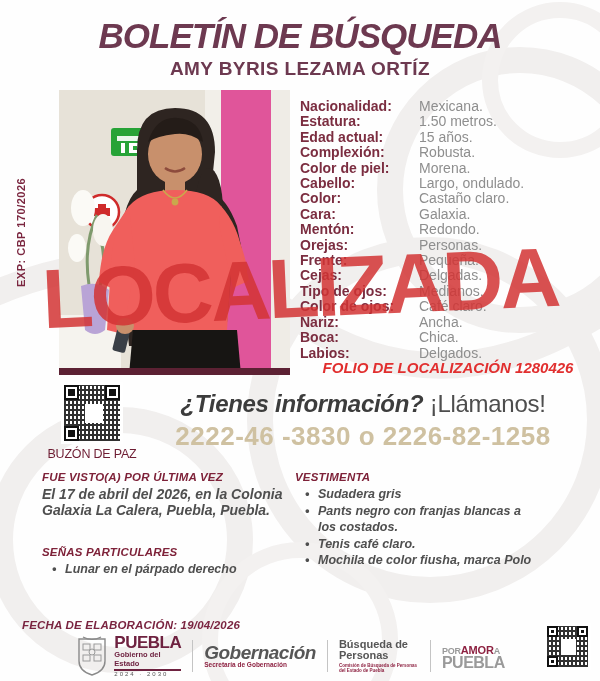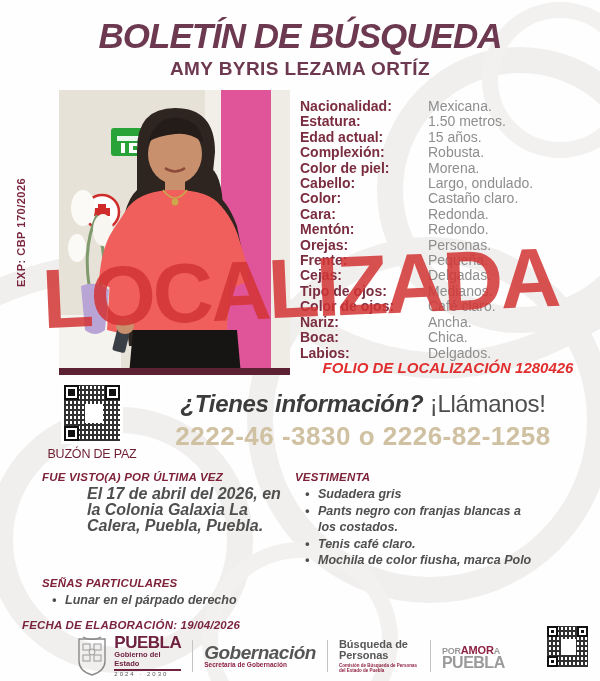--- a/index.html
+++ b/index.html
@@ -32,21 +32,21 @@
   .photo{
     position:absolute;left:59px;top:90px;width:231px;height:285px;
     border-bottom:7px solid #5c2133;z-index:2;background:#e7e2d8;overflow:hidden;
   }
   
   .details{
     position:absolute;left:300px;top:99px;width:294px;z-index:2;
   }
   .drow{display:flex;line-height:15.4px;font-size:14px;}
   .dlabel{width:114px;text-align:left;font-weight:bold;color:#7b2d40;flex:none;}
-  .dvalue{margin-left:14px;color:#8e8e8e;font-weight:500;white-space:nowrap;}
+  .dvalue{margin-left:5px;color:#8e8e8e;font-weight:500;white-space:nowrap;}
   .folio{
     position:absolute;left:300px;top:359px;width:296px;text-align:center;
     font-size:15px;font-weight:bold;font-style:italic;color:#e12f2f;z-index:3;
   }
   
   .watermark{
     position:absolute;left:-14px;top:240px;width:628px;text-align:center;
     font-size:84px;font-weight:bold;letter-spacing:-3px;white-space:nowrap;
     color:rgba(210,52,52,.85);transform:rotate(-2.5deg);z-index:5;
   }
@@ -72,23 +72,23 @@
   .contact .line1{font-size:24px;color:#4d4d4d;letter-spacing:-.3px;}
   .contact .line1 .q{font-weight:bold;font-style:italic;color:#3c3c3c;}
   .contact .phones{
     margin-top:3px;font-size:26px;font-weight:bold;color:#cfc1a1;letter-spacing:.5px;
   }
   
   .info-h{
     font-size:11.5px;font-weight:bold;font-style:italic;color:#7e2239;
     letter-spacing:.2px;margin-bottom:3px;
   }
-  .info-t{font-size:16px;font-weight:bold;font-style:italic;color:#4f4f4f;line-height:16px;margin-left:45px;}
+  .info-t{font-size:14px;font-weight:bold;font-style:italic;color:#4f4f4f;line-height:16px;}
   .col-left{position:absolute;left:42px;top:471px;width:250px;z-index:3;}
-  .col-left .senas{margin-top:43px;}
+  .col-left .senas{margin-top:28px;}
   .col-right{position:absolute;left:295px;top:471px;width:280px;z-index:3;}
   ul.blist{margin:2px 0 0 0;padding:0 0 0 10px;list-style:none;}
   ul.blist li{
     position:relative;padding-left:13px;font-size:12.5px;font-weight:bold;
     font-style:italic;color:#4f4f4f;line-height:16.5px;
   }
   ul.blist li::before{content:"•";position:absolute;left:0;color:#4f4f4f;}
   
   .fecha{
     position:absolute;left:22px;top:619px;font-size:11.5px;font-weight:bold;
@@ -216,21 +216,21 @@
     <div class="drow">
         <span class="dlabel">Cabello:</span>
         <span class="dvalue">Largo, ondulado.</span>
       </div>
     <div class="drow">
         <span class="dlabel">Color:</span>
         <span class="dvalue">Castaño claro.</span>
       </div>
     <div class="drow">
         <span class="dlabel">Cara:</span>
-        <span class="dvalue">Redonda.</span>
+        <span class="dvalue">Galaxia.</span>
       </div>
     <div class="drow">
         <span class="dlabel">Mentón:</span>
         <span class="dvalue">Redondo.</span>
       </div>
     <div class="drow">
         <span class="dlabel">Orejas:</span>
         <span class="dvalue">Personas.</span>
       </div>
     <div class="drow">

